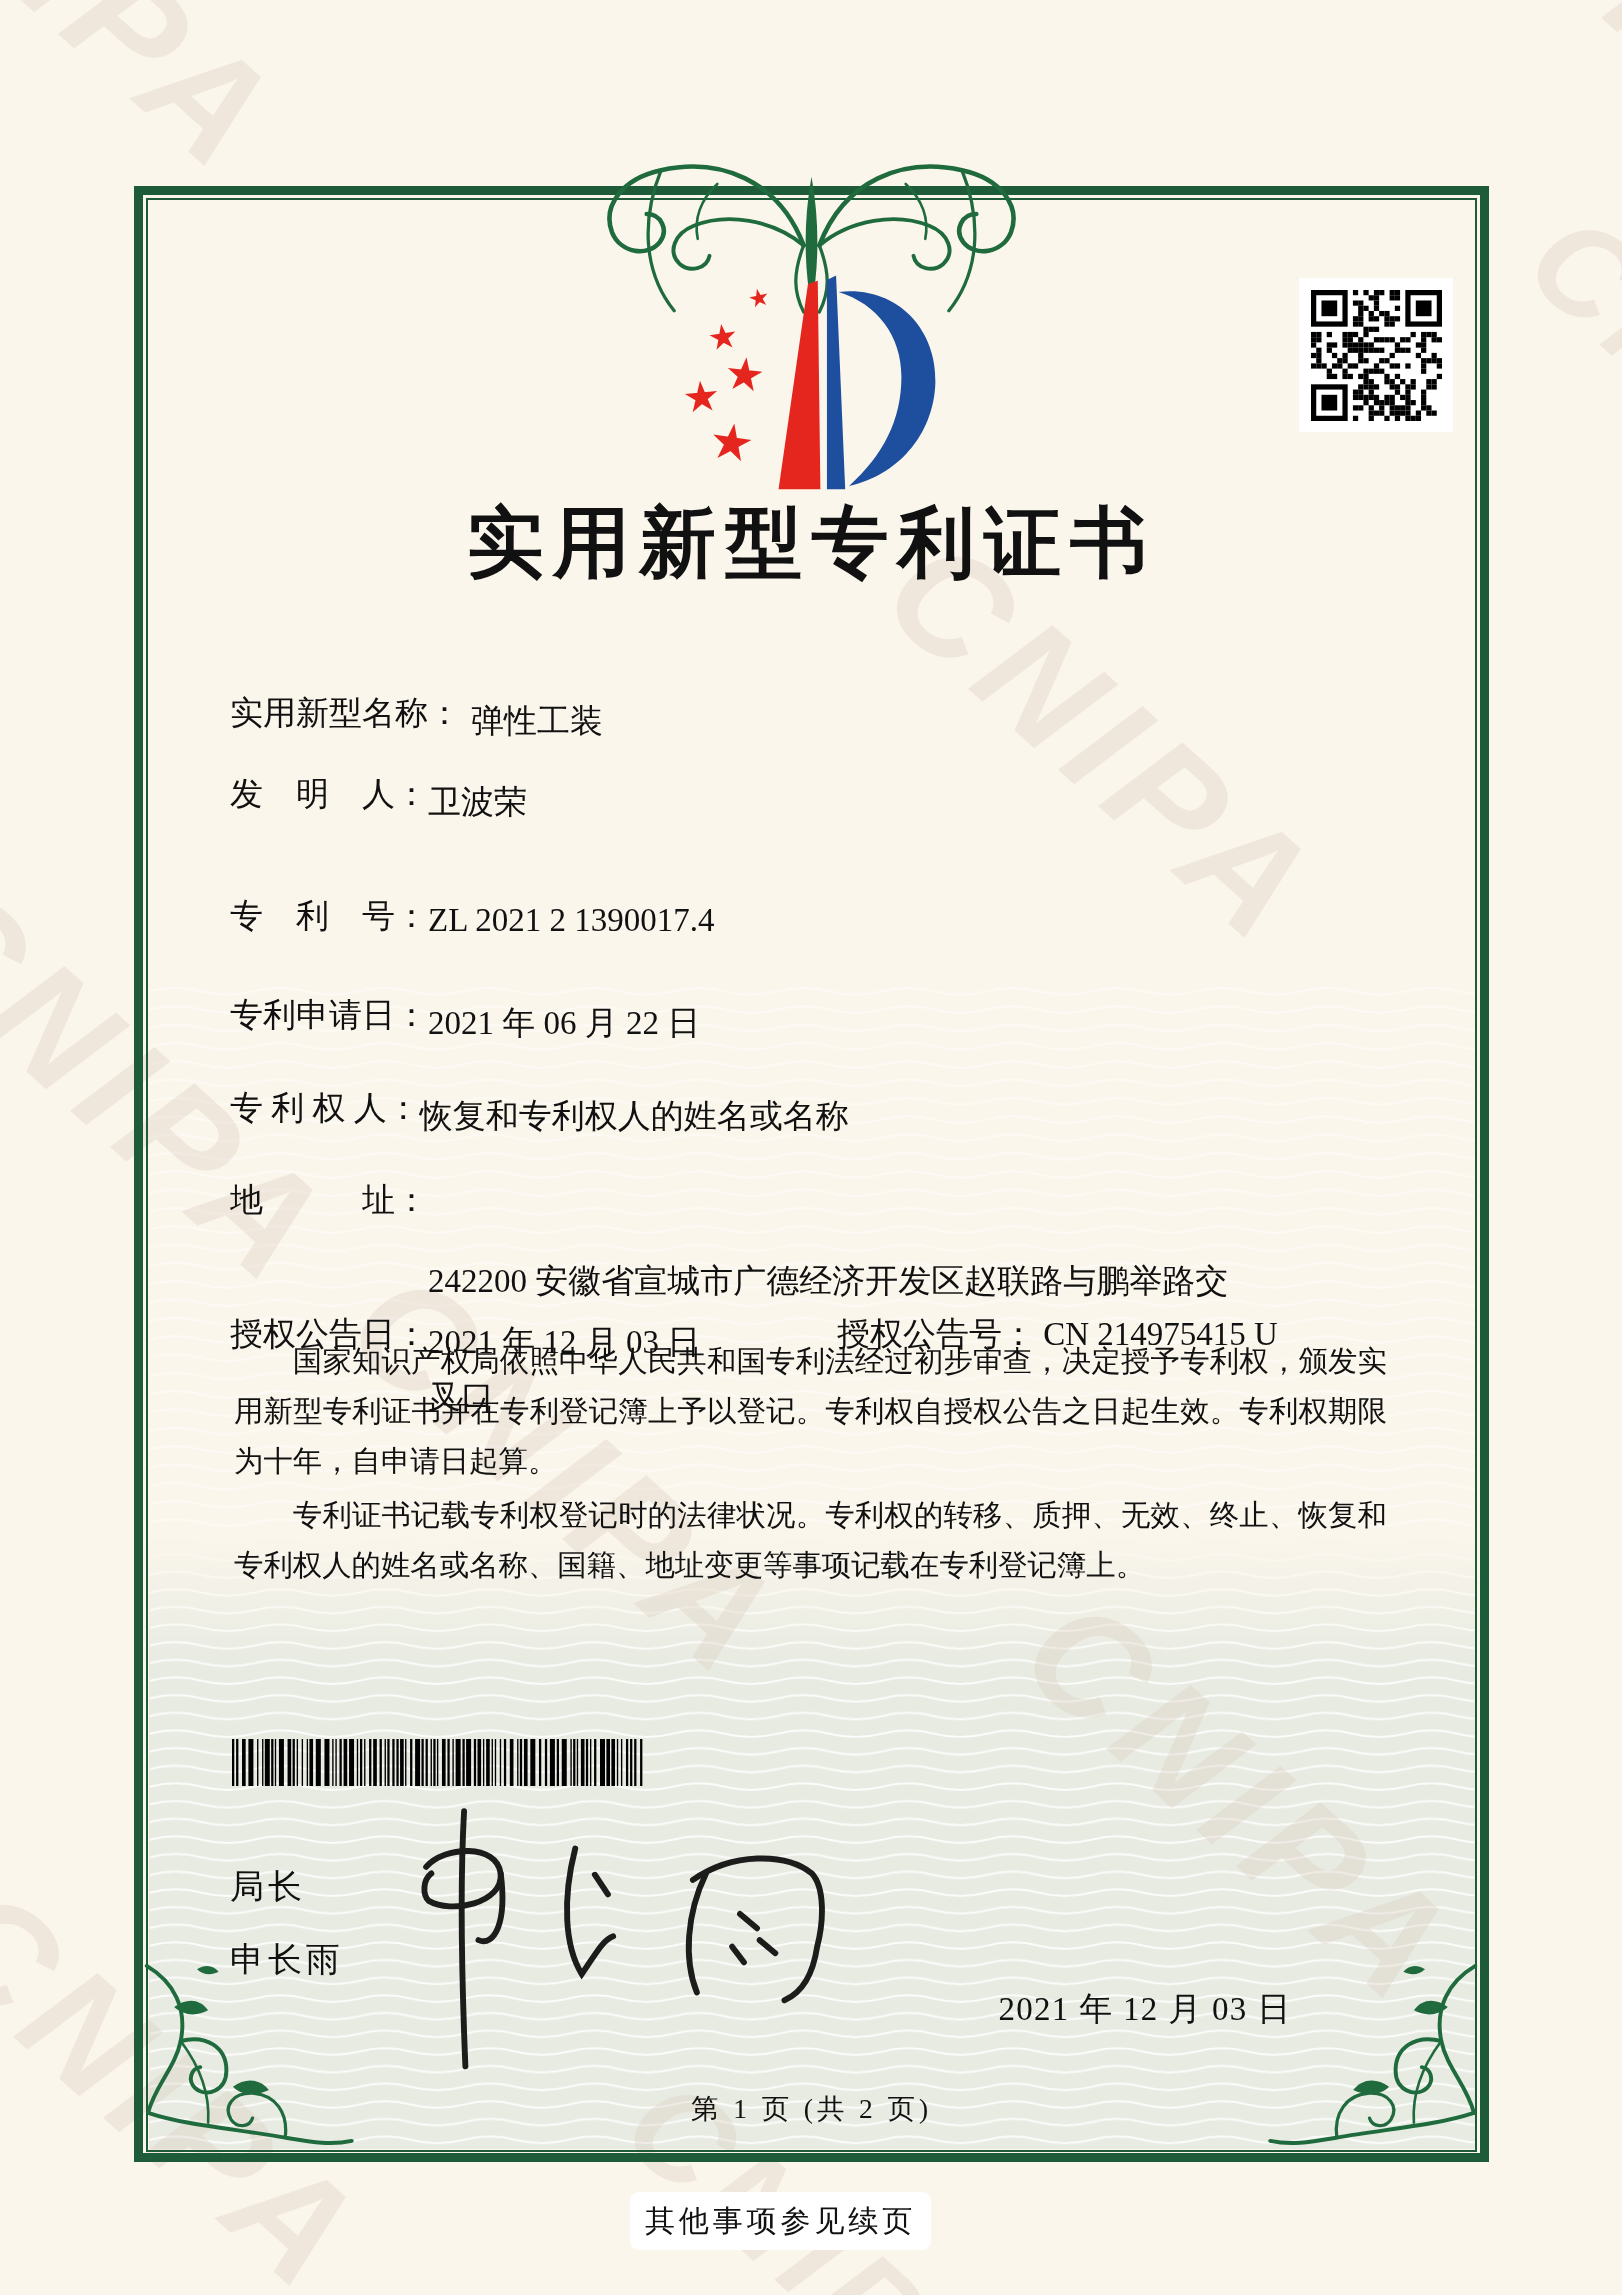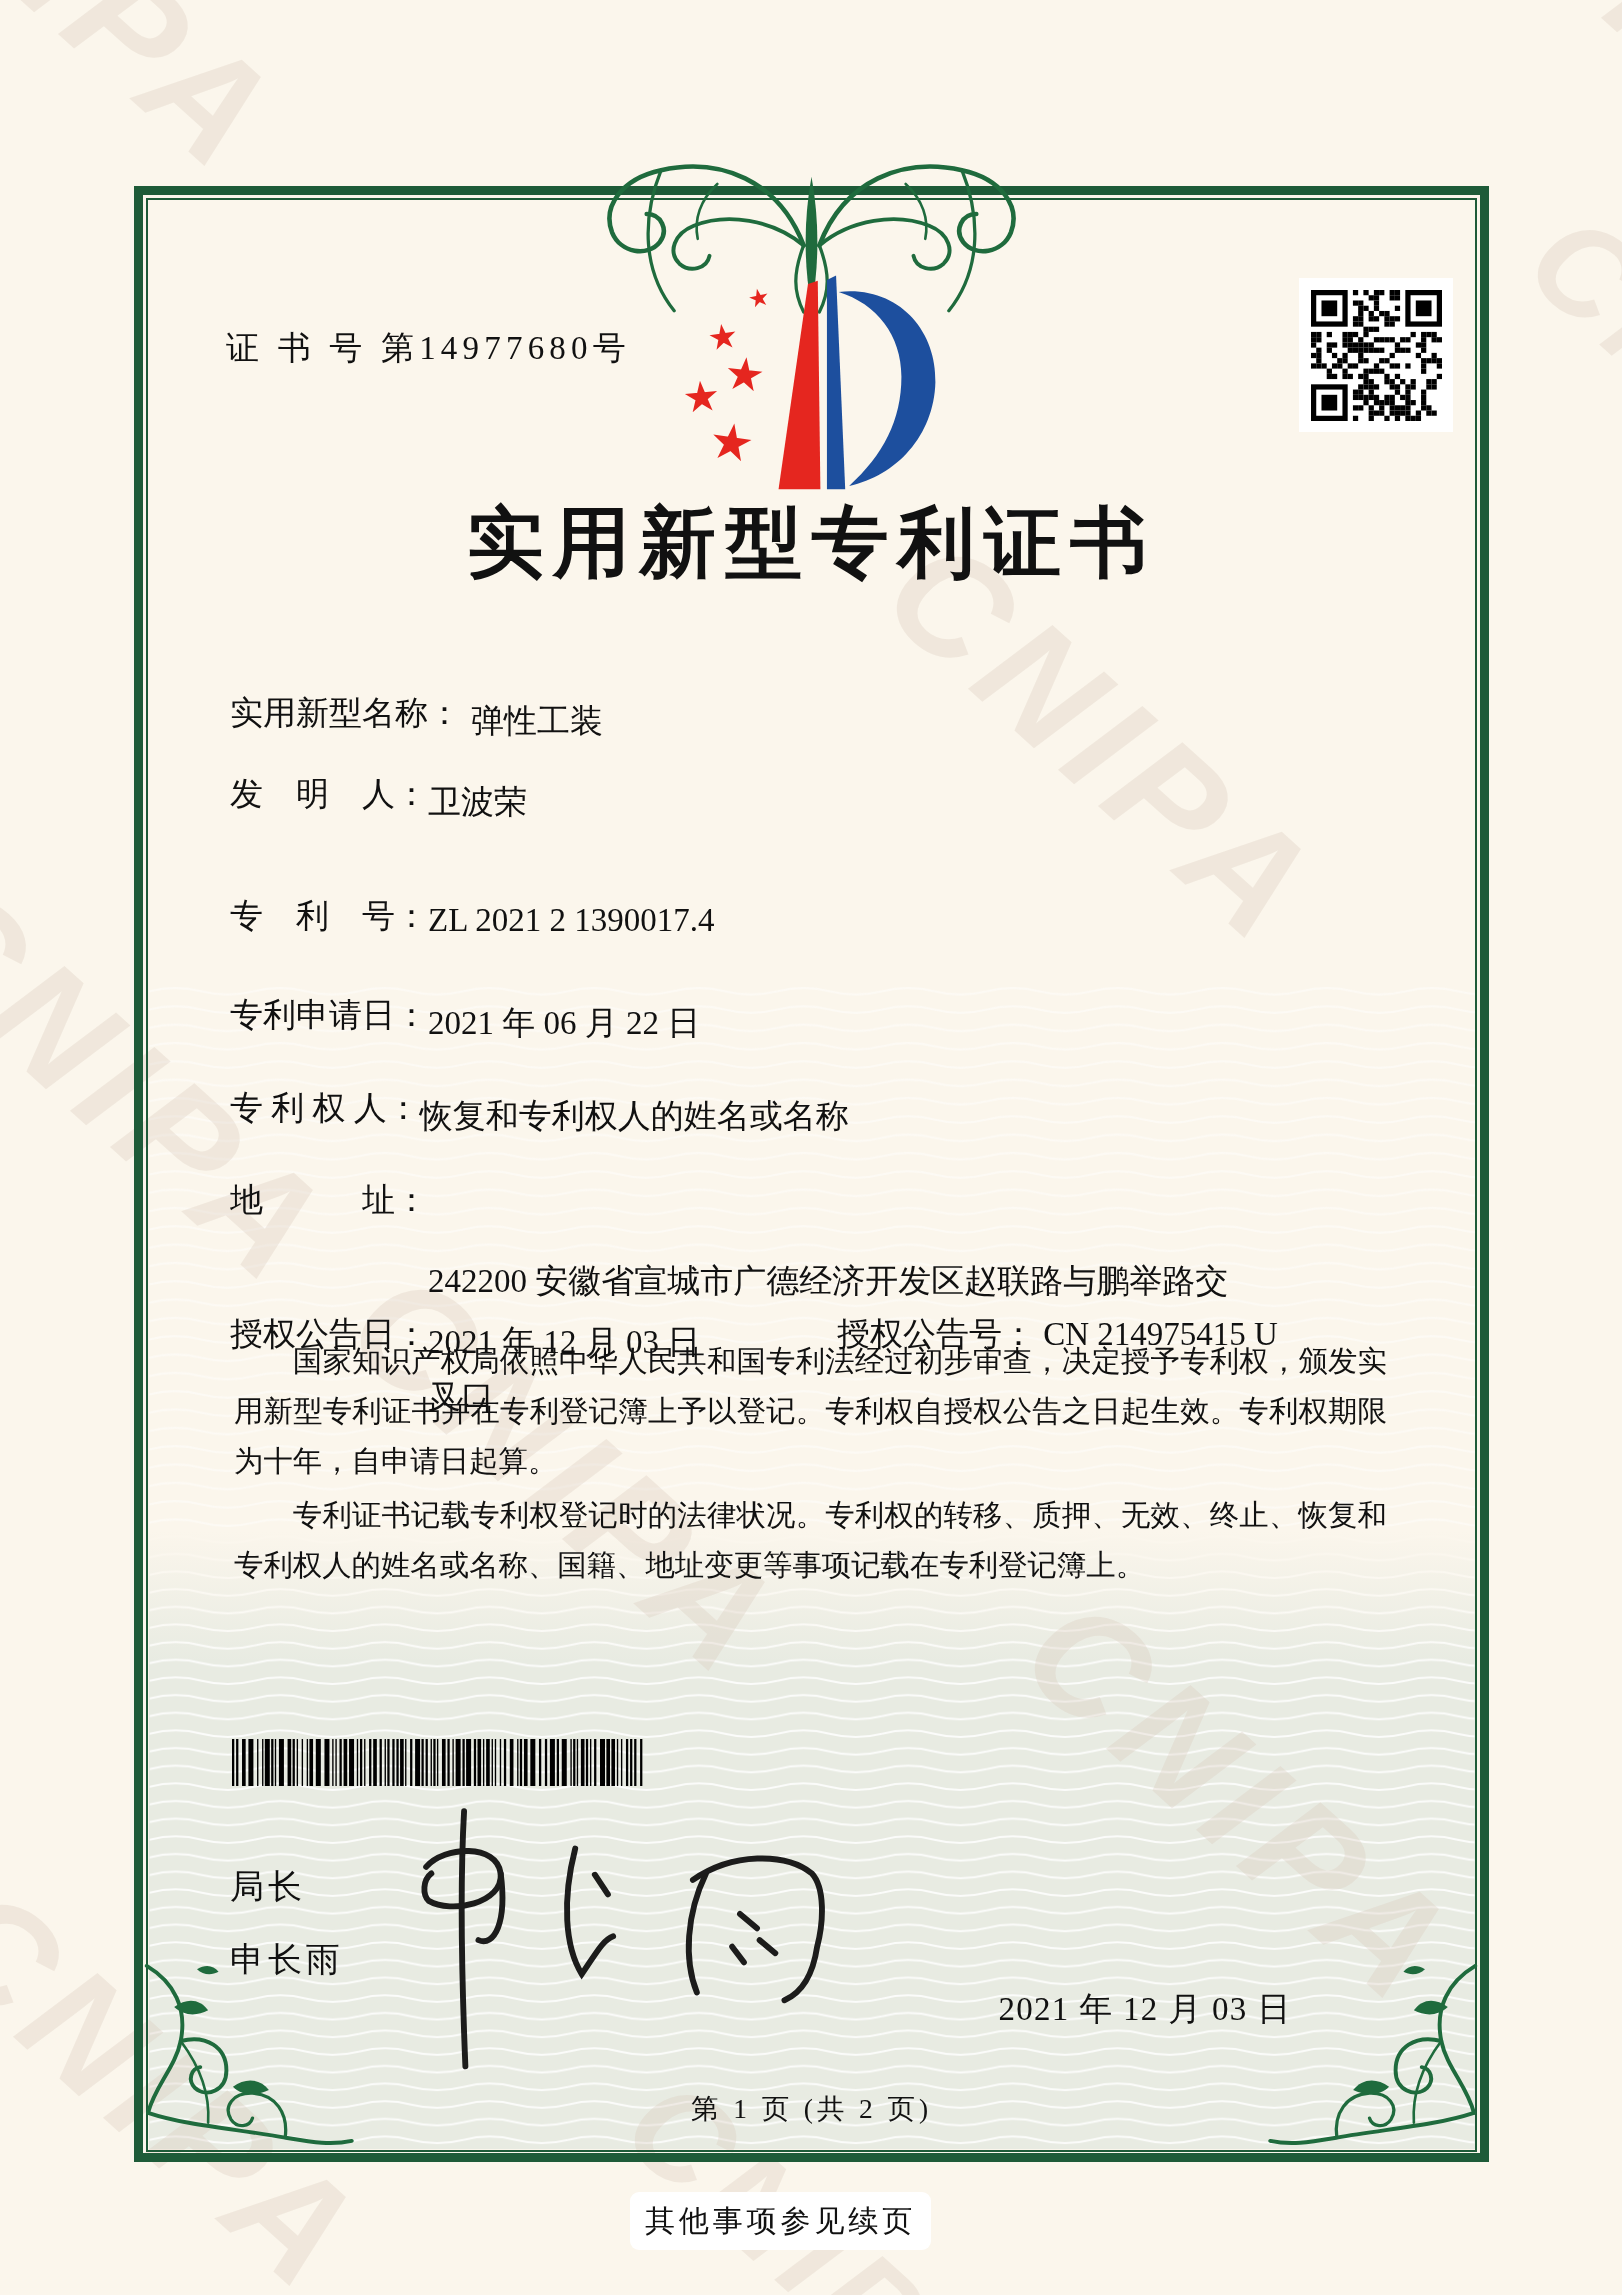--- a/index.html
+++ b/index.html
@@ -166,21 +166,20 @@
         <path d="M70,170 C100,210 115,250 112,295" stroke-width="4"></path>
       </g>
       <g fill="#1f6b3d">
         <path d="M60,118 C80,103 100,106 112,123 C95,132 75,132 60,118 Z"></path>
         <path d="M150,240 C170,225 192,228 205,245 C186,254 163,254 150,240 Z"></path>
         <path d="M95,60 C108,52 120,54 128,64 C117,70 104,69 95,60 Z"></path>
       </g>
     </g>
   </svg>
 
-  <div class="abs cert-no">证 书 号 第14977680号</div>
 
   <svg class="abs logo" width="281" height="226" viewBox="0 0 430 345">
     <g fill="#e5261f">
       <path transform="translate(130,40) scale(15) rotate(-12)" d="M 0,-1 L 0.588,0.809 L -0.951,-0.309 L 0.951,-0.309 L -0.588,0.809 Z"></path>
       <path transform="translate(75,100) scale(21) rotate(-8)" d="M 0,-1 L 0.588,0.809 L -0.951,-0.309 L 0.951,-0.309 L -0.588,0.809 Z"></path>
       <path transform="translate(108,158) scale(28) rotate(6)" d="M 0,-1 L 0.588,0.809 L -0.951,-0.309 L 0.951,-0.309 L -0.588,0.809 Z"></path>
       <path transform="translate(42,192) scale(26) rotate(-5)" d="M 0,-1 L 0.588,0.809 L -0.951,-0.309 L 0.951,-0.309 L -0.588,0.809 Z"></path>
       <path transform="translate(88,262) scale(31) rotate(8)" d="M 0,-1 L 0.588,0.809 L -0.951,-0.309 L 0.951,-0.309 L -0.588,0.809 Z"></path>
       <path d="M205,18 L220,13 L224,332 L160,332 Z"></path>
     </g>

